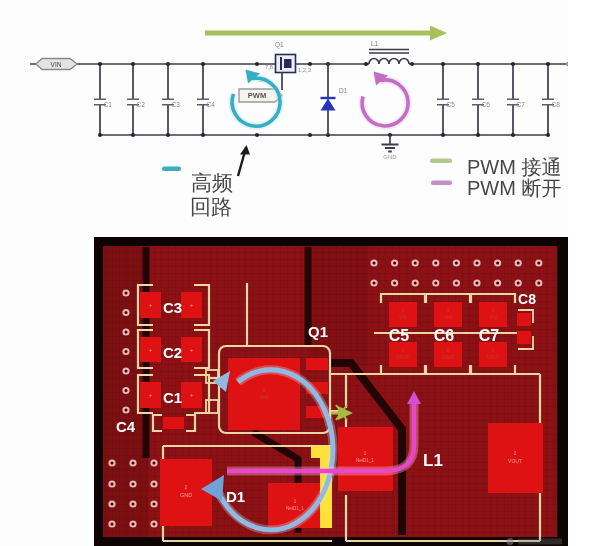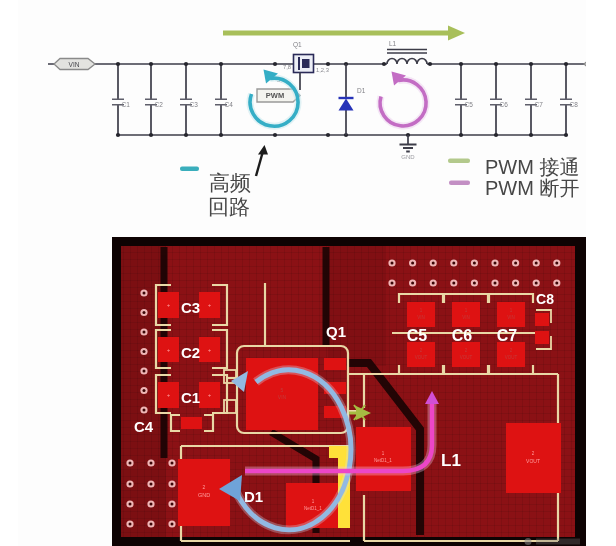--- a/index.html
+++ b/index.html
@@ -1,16 +1,16 @@
 <!DOCTYPE html>
 <html><head>
 <meta charset="utf-8">
 <style>
   html,body{margin:0;padding:0;background:#ffffff;}
-  #stage{position:relative;width:568px;height:546px;background:#fdfdfd;overflow:hidden;margin-left:18px;}
+  #stage{position:relative;width:568px;height:546px;background:#fdfdfd;overflow:hidden;}
   svg text{font-family:"Liberation Sans",sans-serif;}
   .wire{stroke:#3d3d49;stroke-width:1.7;fill:none;}
   .plate{stroke:#5f5f6b;stroke-width:1.5;fill:none;}
   .refdes{font-size:6.5px;fill:#818187;}
   .pinlbl{font-size:5.8px;fill:#8a8a90;}
   .silk{stroke:#e9d8a6;stroke-width:2.2;fill:none;}
   .silkthin{stroke:#e9d8a6;stroke-width:1.8;fill:none;}
   .pad{fill:#de1212;}
   .pcblbl{fill:#ffffff;font-weight:bold;}
   .padtxt{fill:#ff9d9d;text-anchor:middle;}

